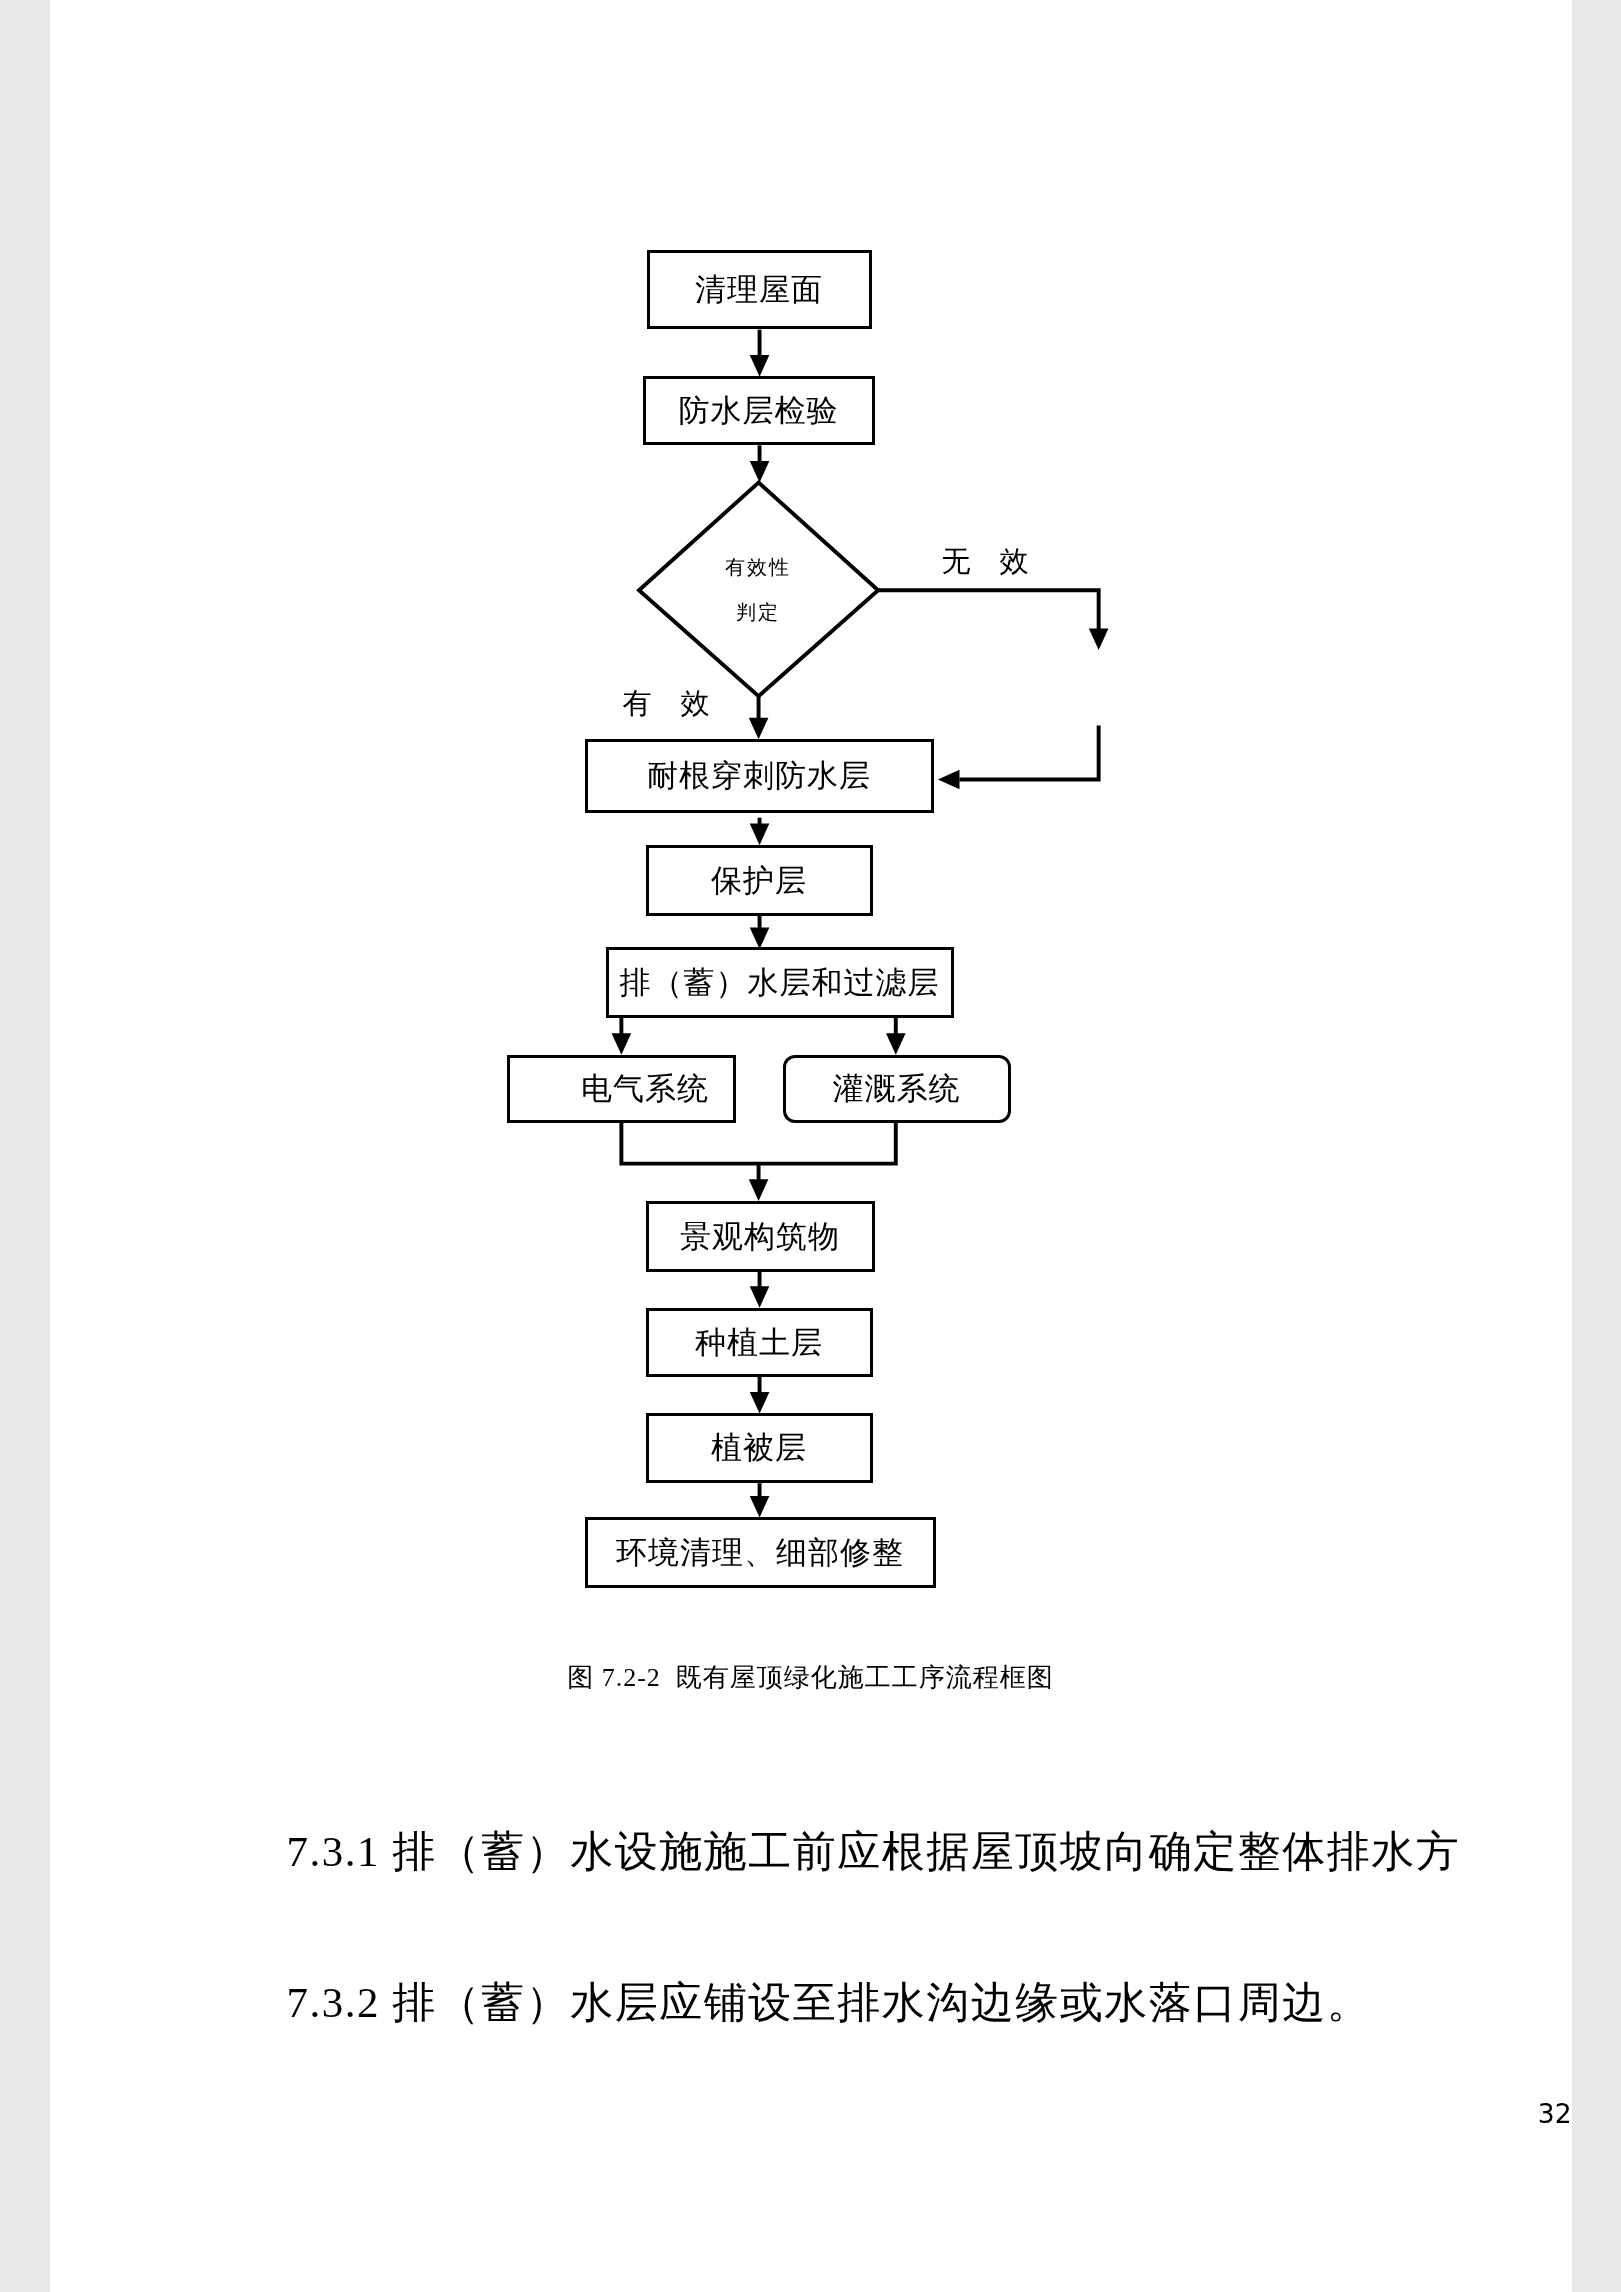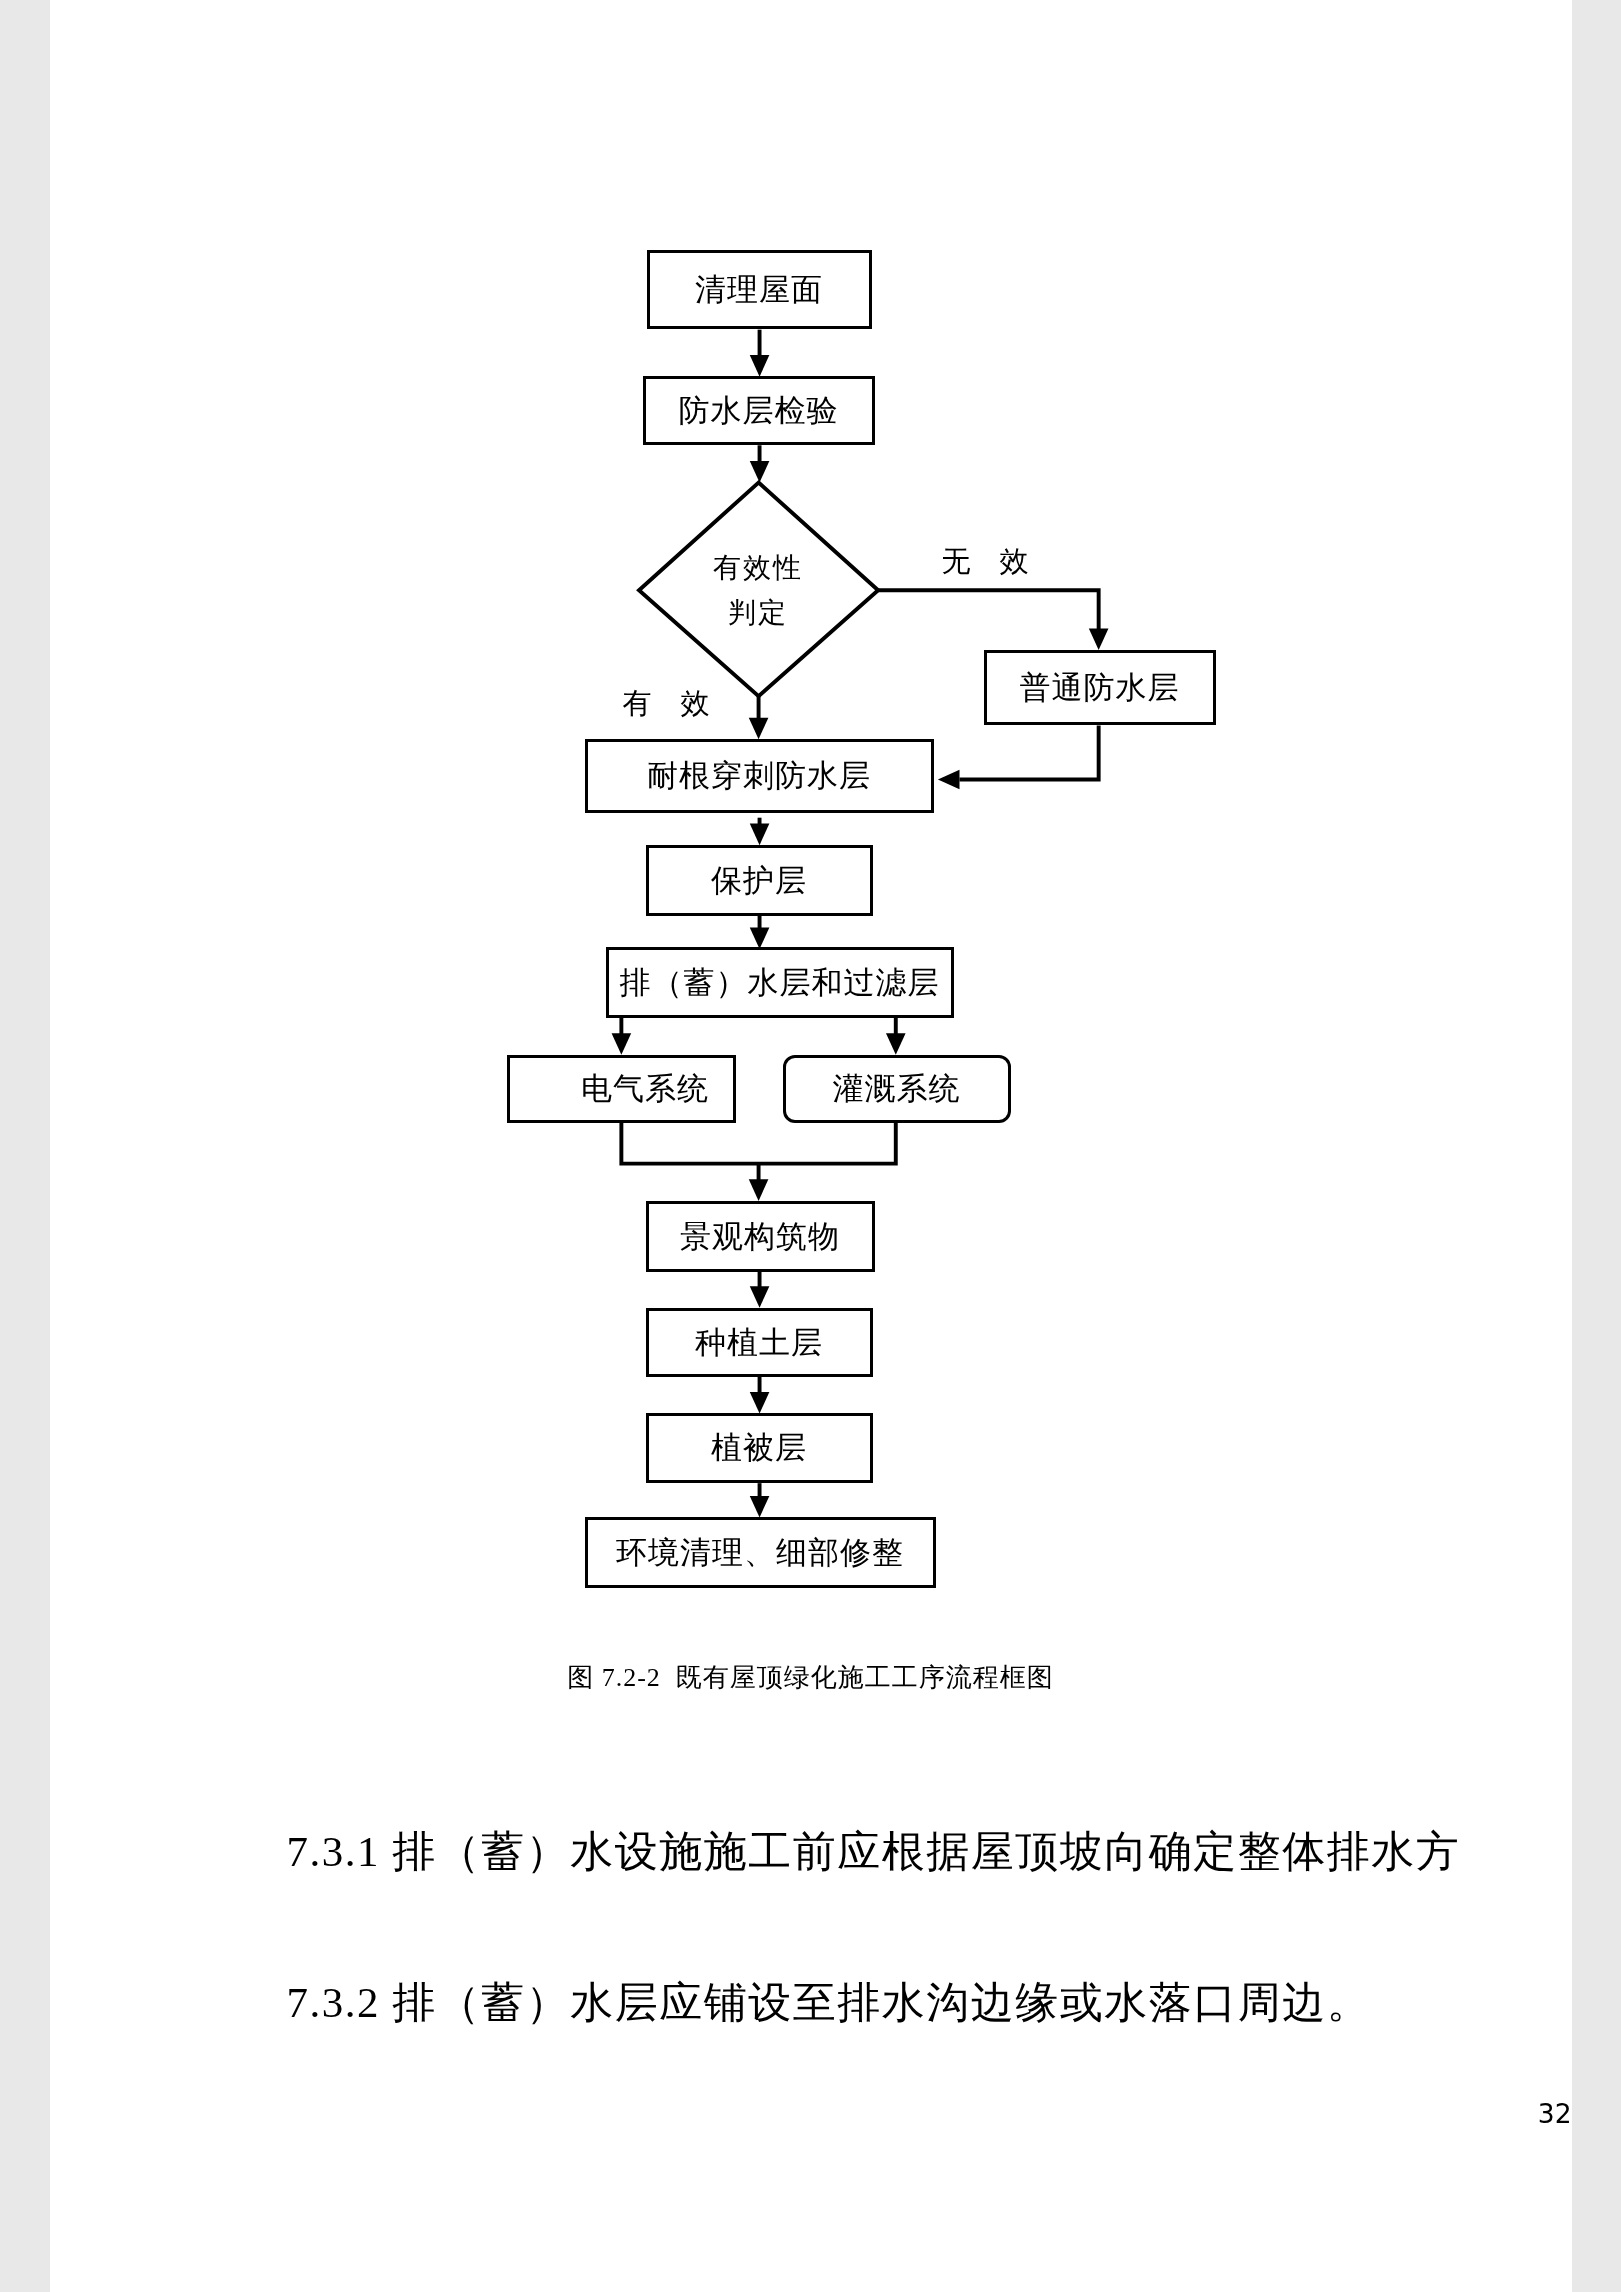--- a/index.html
+++ b/index.html
@@ -18,21 +18,21 @@
     box-sizing:border-box;
     border:3.9px solid #000;
     background:#fff;
     display:flex;align-items:center;justify-content:center;
     font-size:31px;letter-spacing:1px;
     white-space:nowrap;
   }
   .diamond-text{
     position:absolute;
     text-align:center;
-    font-size:28px;line-height:45px;letter-spacing:2px;
+    font-size:20px;line-height:45px;letter-spacing:2px;
   }
   .edge-label{
     position:absolute;
     font-size:29px;
     white-space:pre;
   }
   .caption{
     position:absolute;left:0;right:0;
     text-align:center;
     font-size:26px;letter-spacing:1px;
@@ -97,21 +97,20 @@
 
   <div class="diamond-text" style="left:589px;top:545px;width:239px;">
     <div>有效性</div>
     <div>判定</div>
   </div>
 
   <div class="edge-label" style="left:892px;top:542px;">无　效</div>
 
   <div class="edge-label" style="left:573px;top:684px;">有　效</div>
 
-  <div class="fc-box" style="left:934px;top:650px;width:232px;height:75px;">普通防水层</div>
 
   <div class="fc-box" style="left:535px;top:739px;width:349px;height:74px;">耐根穿刺防水层</div>
 
   <div class="fc-box" style="left:596px;top:845px;width:227px;height:71px;">保护层</div>
 
   <div class="fc-box" style="left:556px;top:947px;width:348px;height:71px;">排（蓄）水层和过滤层</div>
 
   <div class="fc-box" style="left:457px;top:1055px;width:229px;height:68px;padding-left:48px;">电气系统</div>
 
   <div class="fc-box" style="left:733px;top:1055px;width:228px;height:68px;border-radius:12px;">灌溉系统</div>

